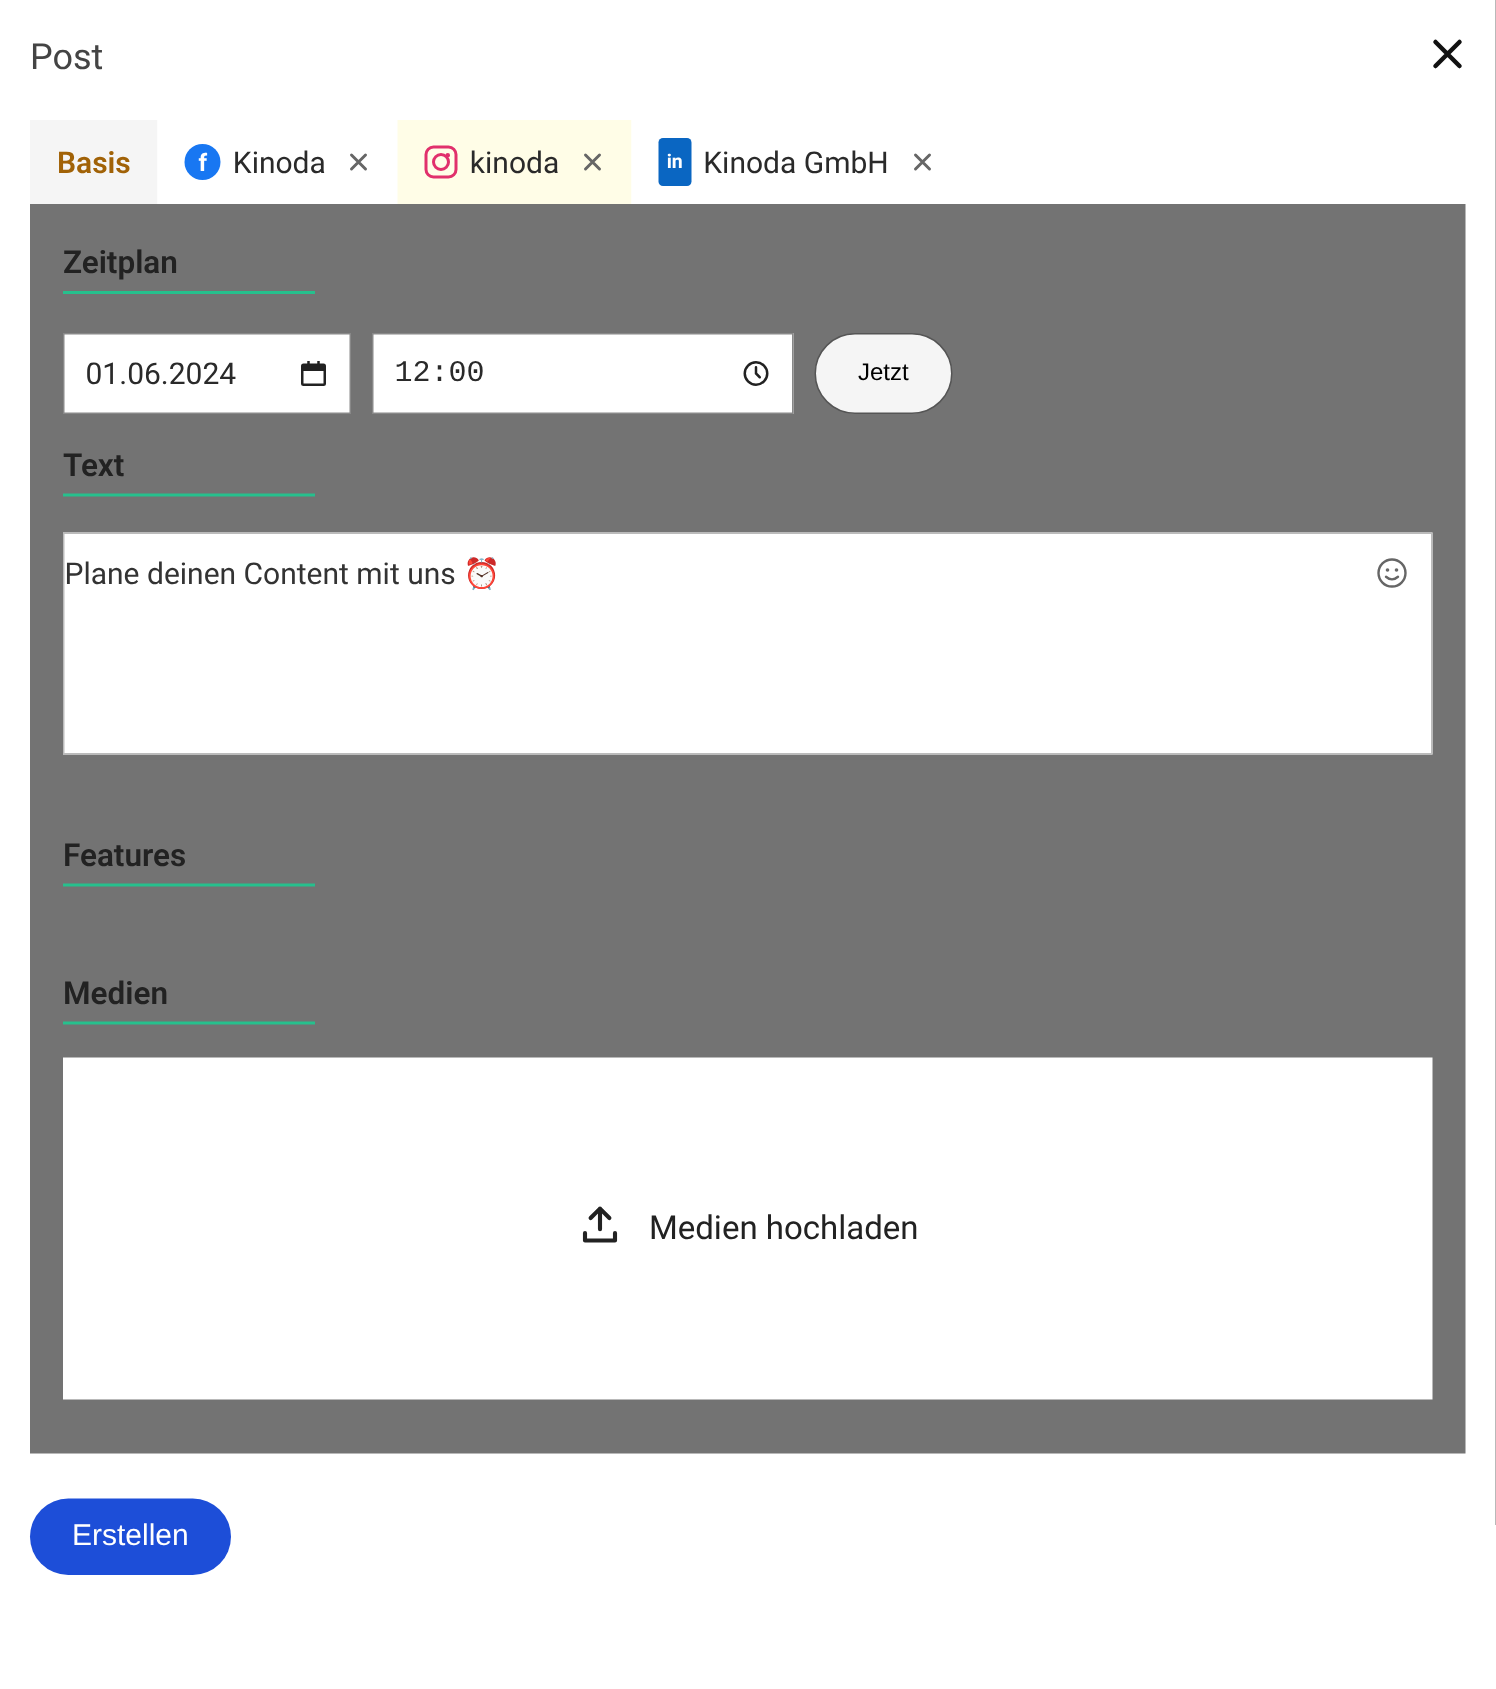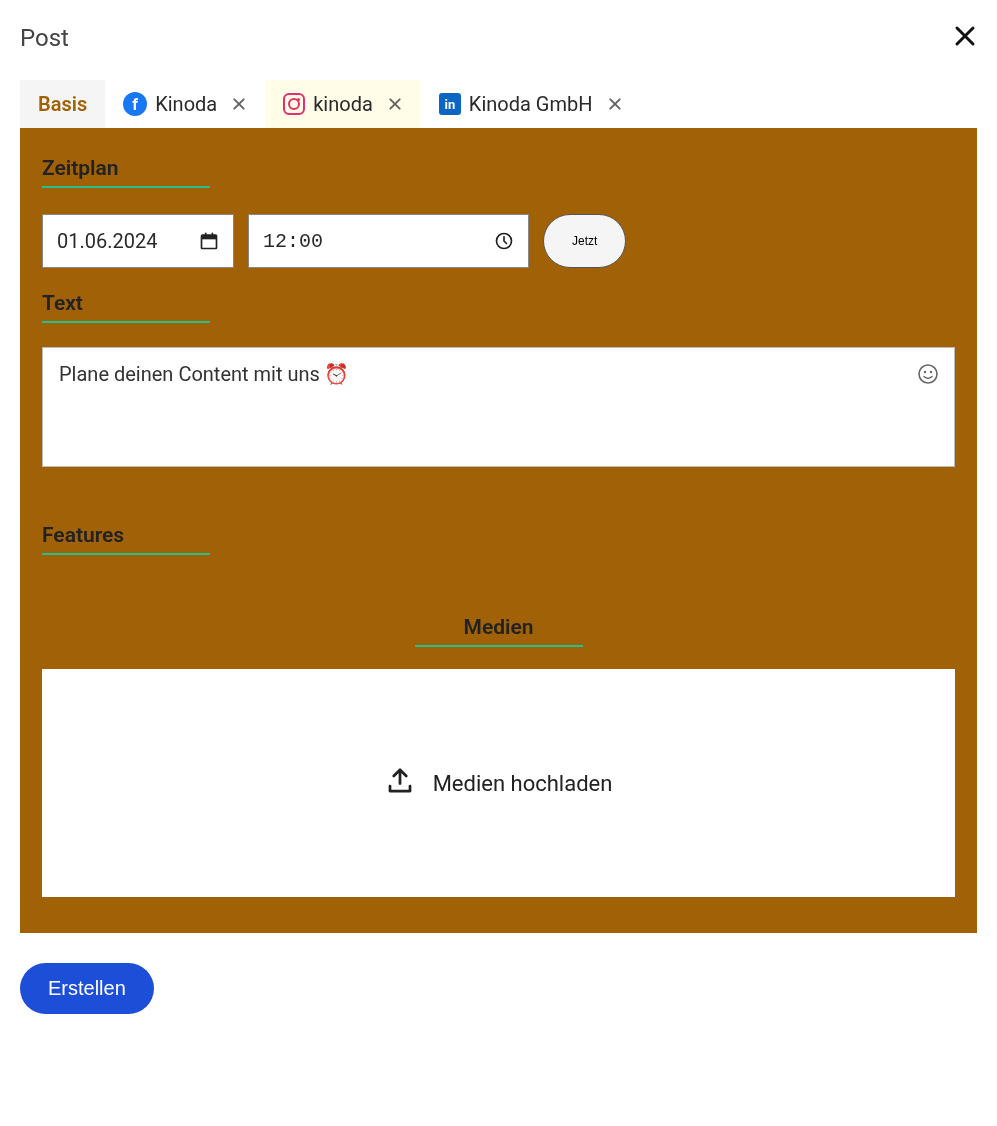--- a/index.html
+++ b/index.html
@@ -10,50 +10,50 @@
     .close-btn { cursor: pointer; display:flex; align-items:center; justify-content:center; }
     
     .tabs { display: flex; padding: 0 0 0 20px; margin-top: 28px; }
     .tab { display: flex; align-items: center; gap: 8px; padding: 12px 18px; font-size: 20px; cursor: pointer; background: #fdfdfd; }
     .tab.active { background: #f5f5f5; font-weight: 600; color:#a16207; }
     .tab.fb { background: #fff; font-weight: 400; }
     .tab.ig { background: #fffde7; font-weight: 400; }
     .tab.li { background: #fff; font-weight: 400; }
     .tab-close { margin-left: 6px; color: #666; cursor: pointer; display:flex; }
     
-    .body-panel { background: #a16207; margin: 0 20px; padding: 28px 22px 36px 22px; }
+    .body-panel { background: #737373; margin: 0 20px; padding: 28px 22px 36px 22px; }
     
     .sec-heading { font-size: 21px; font-weight: 600; display:inline-block; padding-bottom:6px; color:#222; border-bottom: 2px solid #26c08d; width: 168px; }
     
     .schedule-row { display: flex; gap: 14px; margin-top: 26px; align-items:center; }
     .field { background: #fff; border: 1px solid #888; height: 54px; display: flex; align-items: center; justify-content: space-between; padding: 0 14px; font-size: 20px; }
     .date-field { width: 192px; }
     .time-field { width: 281px; font-family: Liberation Mono, monospace; }
-    .now-btn { border: 1px solid #555; border-radius: 28px; height: 54px; padding: 0 28px; font-size: 12px; background: #f5f5f5; cursor:pointer; }
+    .now-btn { border: 1px solid #555; border-radius: 28px; height: 54px; padding: 0 28px; font-size: 16px; background: #f5f5f5; cursor:pointer; }
     
     .text-section { margin-top: 23px; }
-    .text-box { position: relative; background: #fff; border: 1px solid #bbb; margin-top: 24px; height: 120px; padding: 14px 50px 14px 16px; font-size: 20px; color:#333; }
+    .text-box { position: relative; background: #fff; border: 1px solid #bbb; margin-top: 24px; height: 148px; padding: 14px 50px 14px 0; font-size: 20px; color:#333; }
     .emoji-btn { position: absolute; top: 14px; right: 14px; color:#666; cursor:pointer; }
     
     .features-section { margin-top: 56px; }
     .features-text { margin-top: 28px; font-size: 21px; color:#222; }
     
-    .media-section { margin-top: 60px; text-align: center; }
+    .media-section { margin-top: 60px; }
     .media-drop { background:#fff; margin-top:22px; height: 228px; display:flex; flex-direction:row; align-items:center; justify-content:center; gap:18px; cursor:pointer; }
     .media-label { font-size: 22px; color:#222; }
     
     .footer { padding: 30px 20px; }
     .create-btn { background:#1d4ed8; color:#fff; border:none; border-radius: 28px; padding: 14px 28px; font-size: 20px; cursor:pointer; }
     
     .icon-box { display:inline-flex; align-items:center; justify-content:center; }
     .fb-icon { width:24px; height:24px; background:#1877f2; border-radius:50%; color:#fff; font-weight:700; font-size:16px; display:flex; align-items:center; justify-content:center; }
     .ig-icon { width:22px; height:22px; border:2px solid #e1306c; border-radius:6px; position:relative; }
     .ig-icon::after { content:""; position:absolute; width:8px; height:8px; border:2px solid #e1306c; border-radius:50%; top:50%; left:50%; transform:translate(-50%,-50%); }
     .ig-icon::before { content:""; position:absolute; width:3px; height:3px; background:#e1306c; border-radius:50%; top:3px; right:3px; }
-    .li-icon { width:22px; height:22px; background:#0a66c2; color:#fff; border-radius:3px; font-weight:700; font-size:13px; display:flex; align-items:center; justify-content:center; }
+    .li-icon { width:22px; height:32px; background:#0a66c2; color:#fff; border-radius:3px; font-weight:700; font-size:13px; display:flex; align-items:center; justify-content:center; }
   </style>
 </head>
 <body>
 
 <div class="header">
   <div class="title">Post</div>
   <div class="close-btn">
     <svg width="24" height="24" viewBox="0 0 24 24">
         <path d="M4 4 L20 20 M20 4 L4 20" stroke="#111" stroke-width="3" fill="none" stroke-linecap="round"></path>
       </svg>

